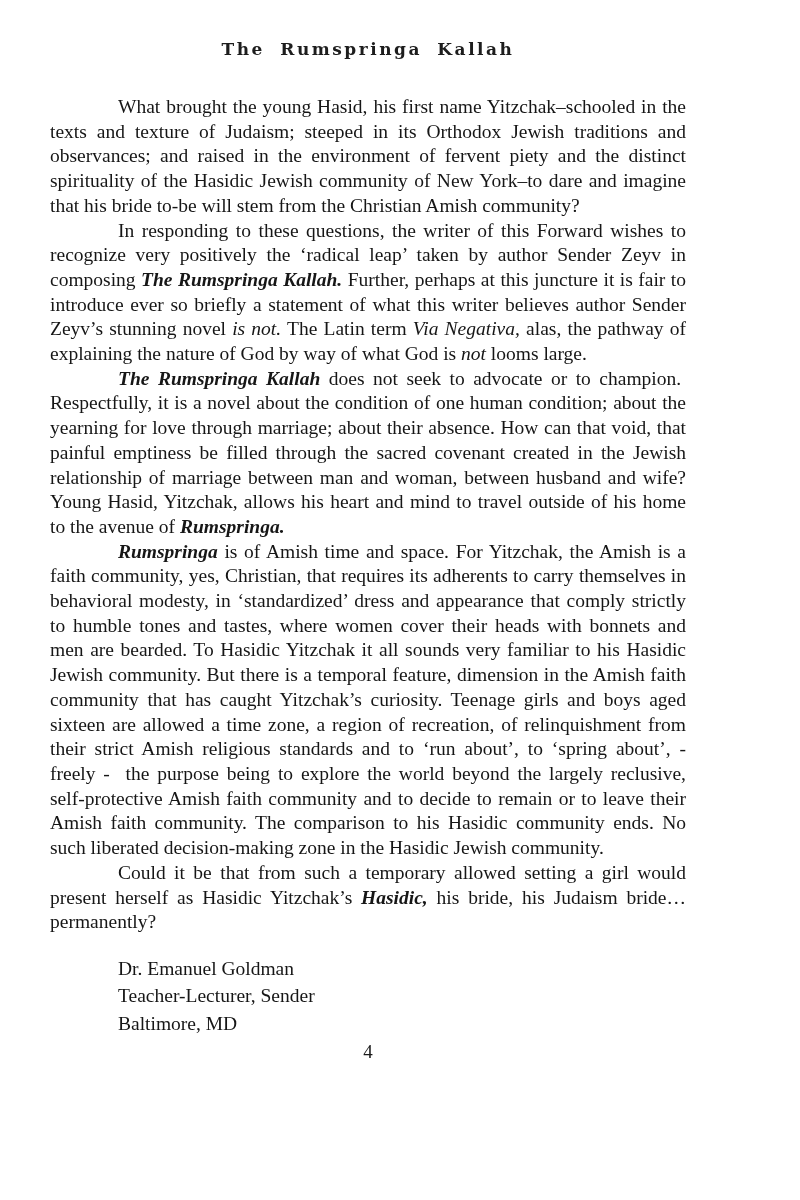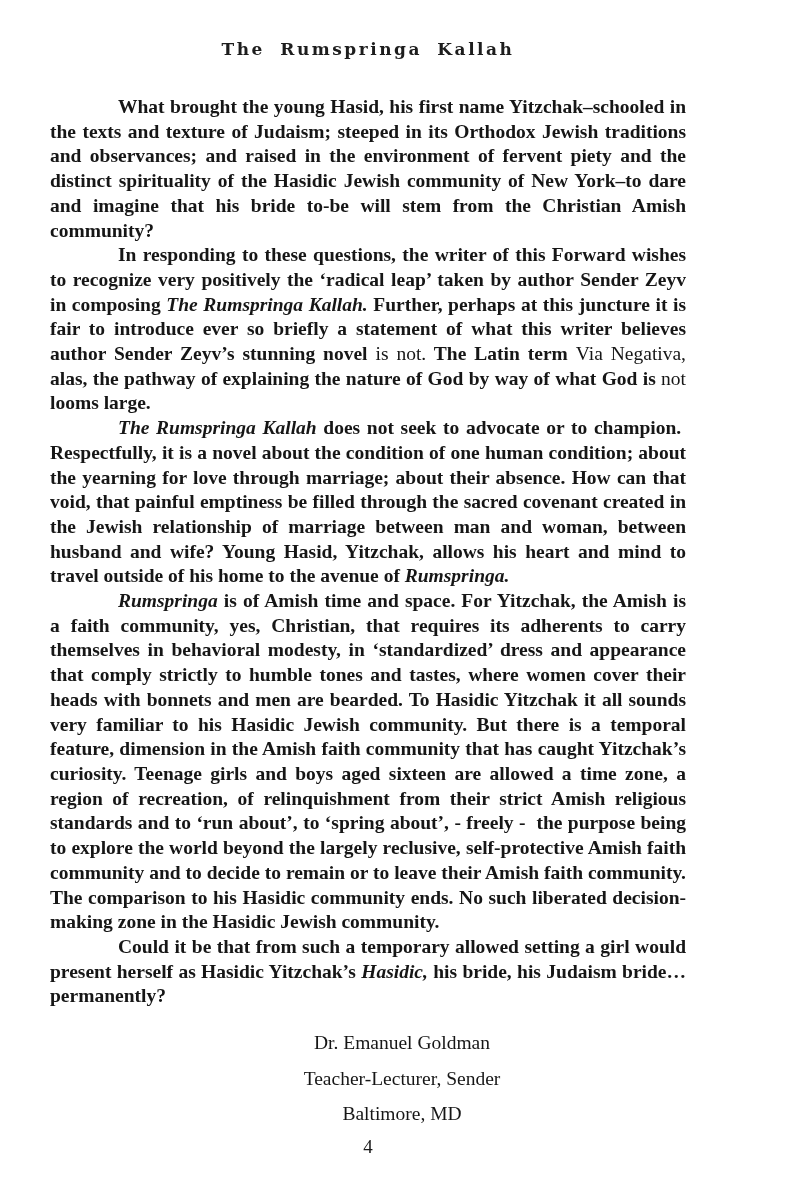--- a/index.html
+++ b/index.html
@@ -34,30 +34,30 @@
     margin: 0 50px;
     padding-top: 36px;
     font-size: 19.5px;
     line-height: 24.7px;
     text-align: justify;
   }
   .para {
     margin: 0;
     text-indent: 68px;
   }
-  .seg-normal      { font-weight: bold; font-style: normal; }
-  .seg-italic      { }
+  .seg-normal      { font-weight: normal; font-style: normal; }
+  .seg-italic      { font-style: italic; }
   .seg-bold-italic { font-weight: bold; font-style: italic; }
   .signature {
     margin: 20px 50px 0 118px;
     font-size: 19.5px;
     line-height: 27.5px;
     text-align: left;
   }
-  .sig-line { margin: 8px; text-align: center; }
+  .sig-line { margin: 0; }
   .page-number {
     margin-top: 4px;
     text-align: center;
     font-size: 19px;
     color: #1a1a1a;
   }
 </style>
 </head>
 <body>
 

